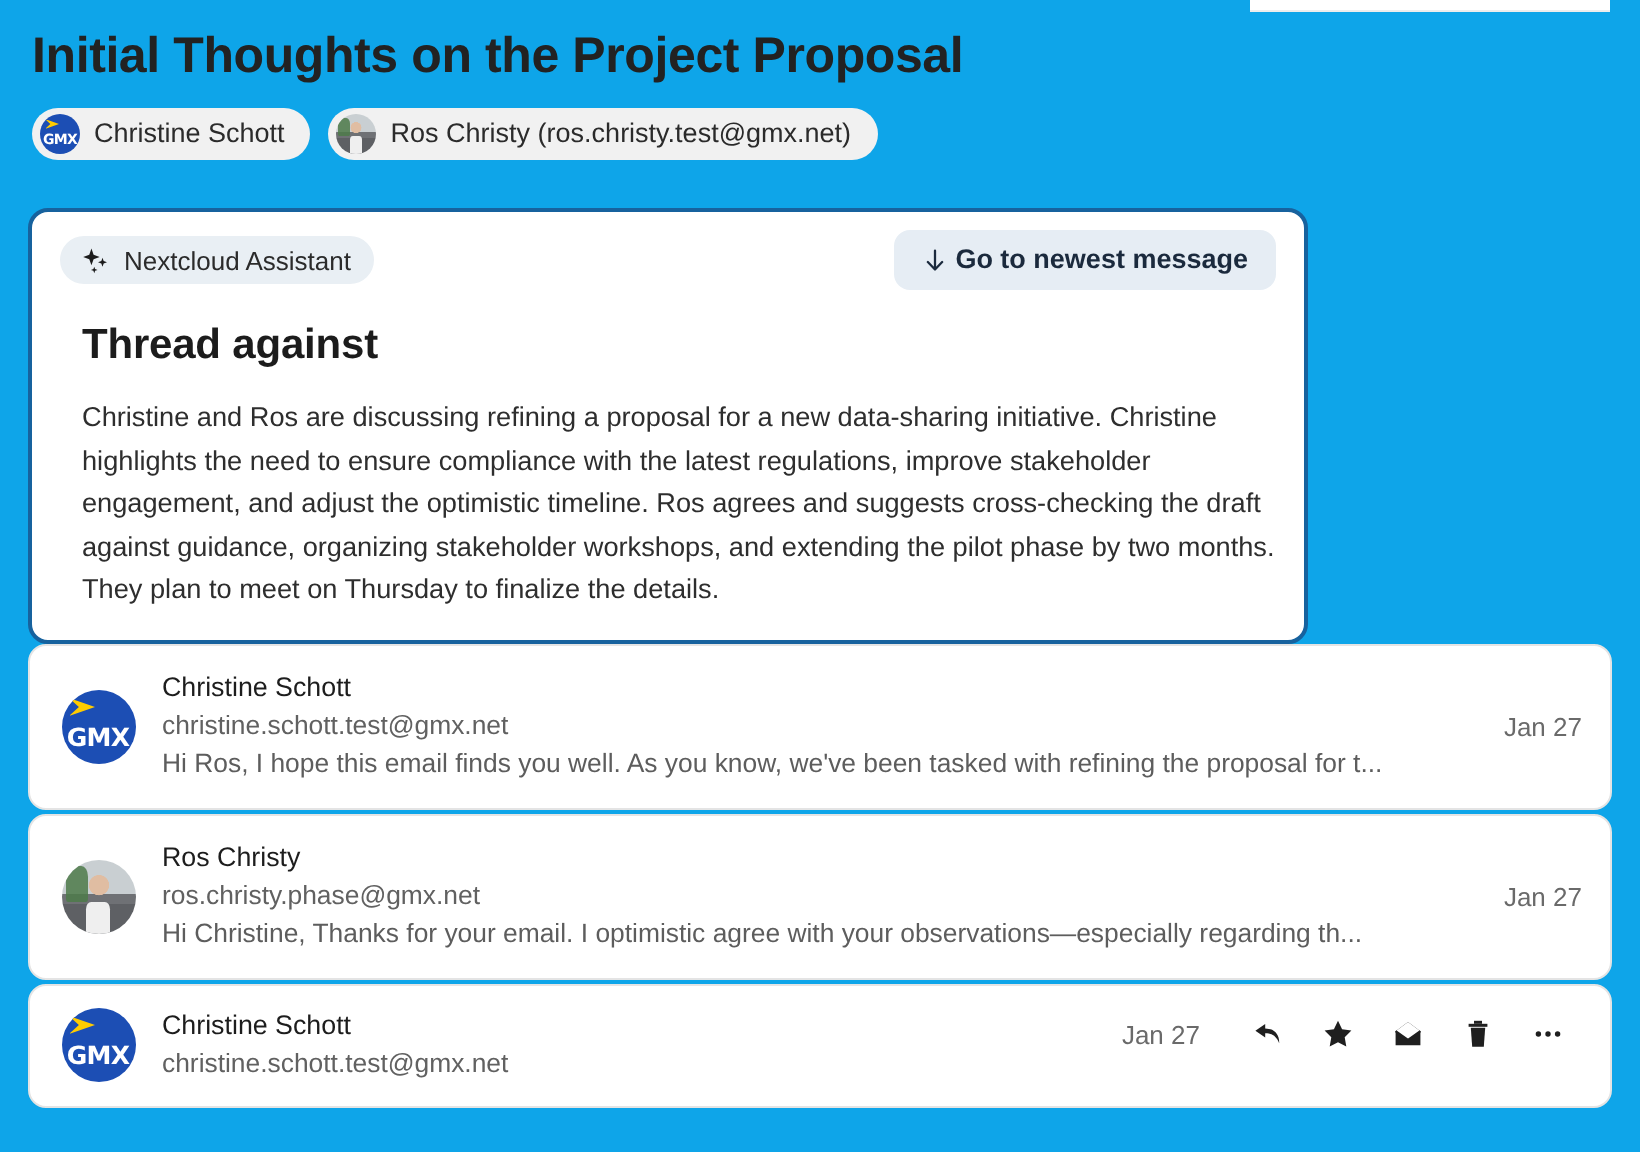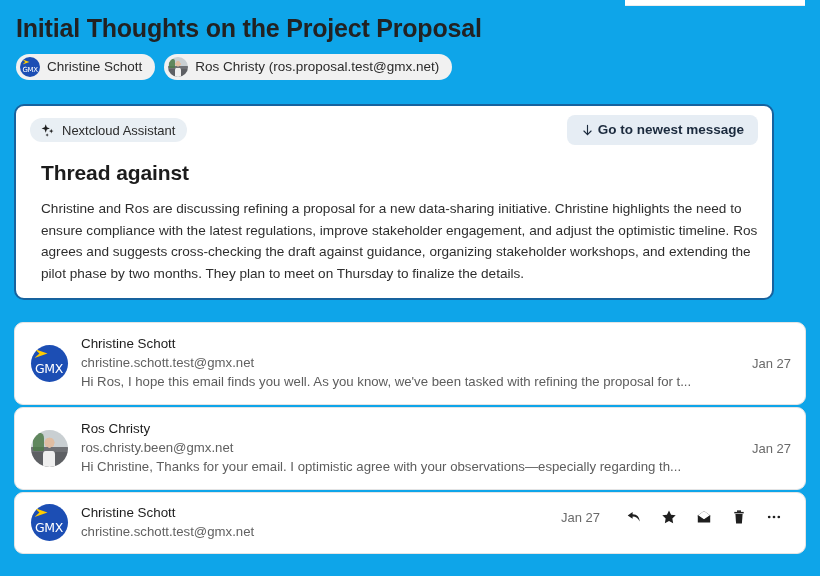--- a/index.html
+++ b/index.html
@@ -85,21 +85,21 @@
   .avatar-gmx .gmx-arrow {
     position: absolute;
     background: #ffcc00;
   }
   .avatar-gmx .gmx-text {
     position: absolute;
     left: 0; right: 0;
     text-align: center;
     color: #ffffff;
     font-family: "DejaVu Sans", sans-serif;
-    font-weight: 400;
+    font-weight: 700;
     letter-spacing: -0.4px;
   }
   
   .avatar-photo {
     background:
       radial-gradient(circle at 50% 34%, #e0bda2 0 16%, transparent 17%),
       linear-gradient(to bottom, #c9cfd2 0 46%, #6f7175 46% 60%, #5e6064 60% 100%),
       #9aa0a3;
   }
   .avatar-photo::before {
@@ -118,21 +118,21 @@
     width: 32%; height: 44%;
     background: #efefef;
     border-radius: 22% 22% 0 0;
   }
 
   
   .summary-card {
     position: absolute;
     top: 104px;
     left: 14px;
-    width: 760px;
+    width: 640px;
     border: 2px solid #17629e;
     border-radius: 10px;
     background: #ffffff;
     padding: 10px 14px 14px 14px;
   }
   .summary-topbar {
     display: flex;
     align-items: center;
     justify-content: space-between;
     height: 28px;
@@ -291,21 +291,21 @@
       <div class="participant-chip">
         <span class="avatar avatar-gmx" style="width:20px;height:20px;">
           <span class="gmx-arrow" style="left:2.5px;top:2.5px;width:7px;height:5px;clip-path:polygon(0 0,100% 50%,0 100%,38% 50%);"></span>
           <span class="gmx-text" style="bottom:3px;font-size:7px;">GMX</span>
         </span>
         <span class="chip-label">Christine Schott</span>
       </div>
 
       <div class="participant-chip">
         <span class="avatar avatar-photo" style="width:20px;height:20px;"></span>
-        <span class="chip-label">Ros Christy (ros.proposal.test@gmx.net)</span>
+        <span class="chip-label">Ros Christy (ros.christy.test@gmx.net)</span>
       </div>
 
     </div>
   </div>
 
   <div class="summary-card">
 
     <div class="summary-topbar">
 
       <div class="assistant-badge">
@@ -352,21 +352,21 @@
         <span class="msg-date">Jan 27</span>
       </div>
     </div>
 
     <div class="message-item">
       <div class="msg-avatar-wrap">
         <span class="avatar avatar-photo" style="width:37px;height:37px;"></span>
       </div>
       <div class="msg-main">
         <div class="msg-sender">Ros Christy</div>
-        <div class="msg-address">ros.christy.been@gmx.net</div>
+        <div class="msg-address">ros.christy.phase@gmx.net</div>
         <div class="msg-preview">Hi Christine, Thanks for your email. I optimistic agree with your observations—especially regarding th...</div>
       </div>
       <div class="msg-right">
         <span class="msg-date">Jan 27</span>
       </div>
     </div>
 
     <div class="message-item compact">
       <div class="msg-avatar-wrap">
         <span class="avatar avatar-gmx" style="width:37px;height:37px;">

